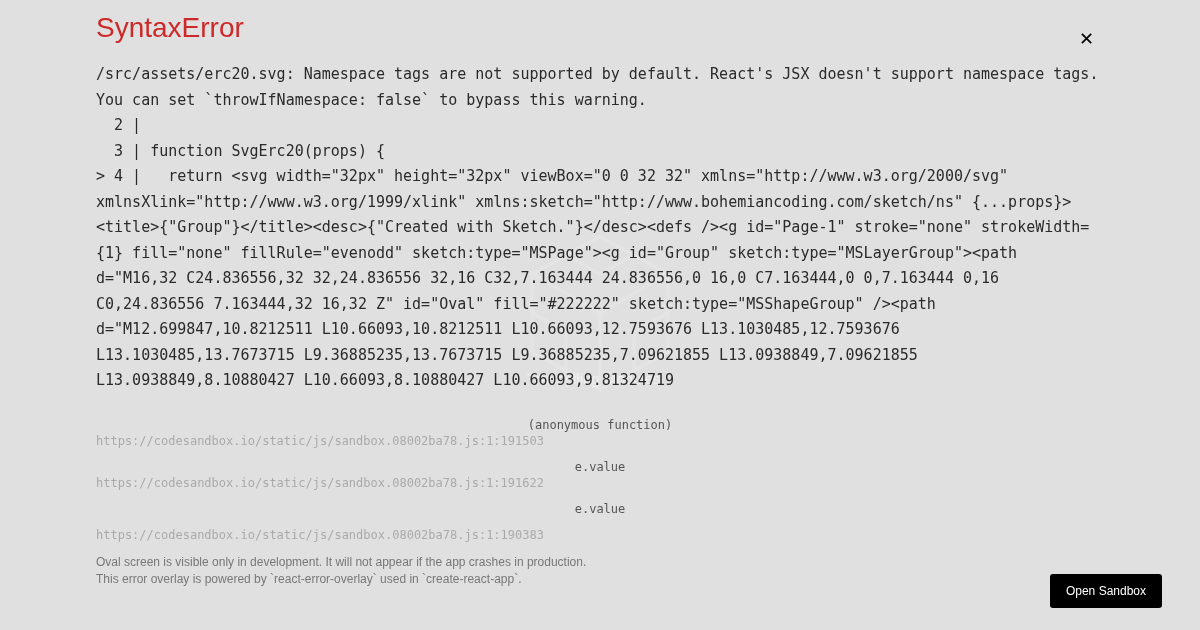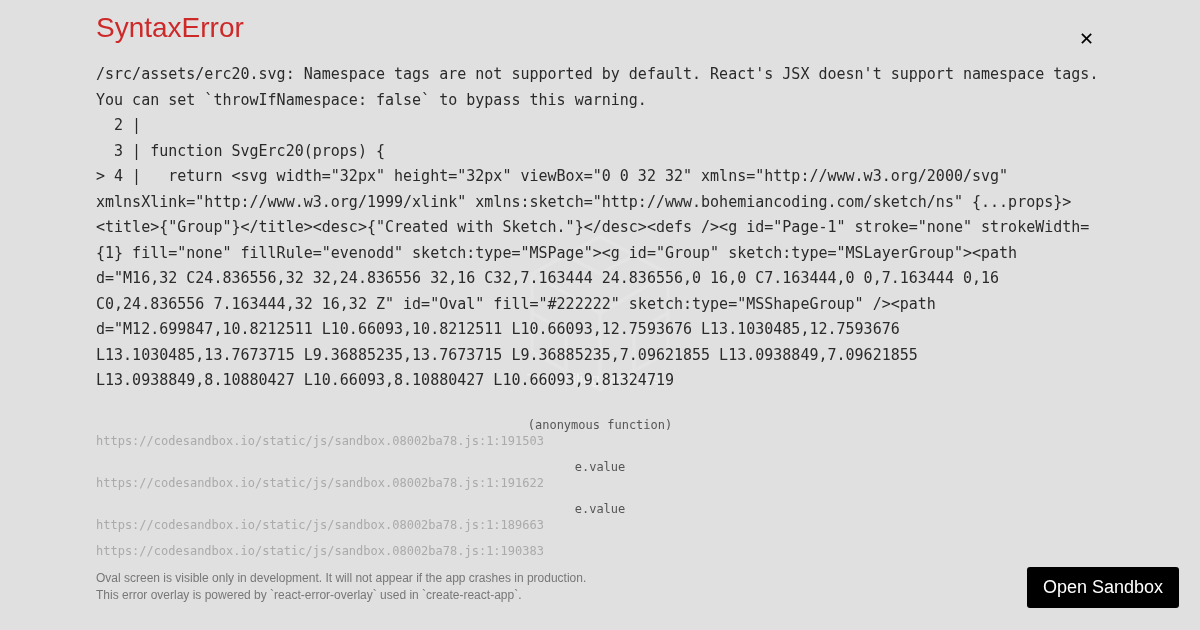--- a/index.html
+++ b/index.html
@@ -82,27 +82,27 @@
       margin-top: 6px;
     }
     .footer-line {
       font-size: 12px;
       color: #777;
       line-height: 1.4;
       margin-bottom: 1px;
     }
     .open-sandbox-btn {
       position: absolute;
-      right: 21px;
+      right: 38px;
       bottom: 22px;
       background: #000;
       color: #fff;
       border: none;
       padding: 10px 16px;
-      font-size: 18px;
+      font-size: 12px;
       border-radius: 3px;
       cursor: pointer;
     }
   </style>
 </head>
 <body>
 
 <div class="bg-cube">
   <svg width="170" height="170" viewBox="0 0 100 100">
     <g fill="none" stroke="#fff" stroke-width="2">
@@ -128,21 +128,20 @@
     <div class="stack-frame">
       <div class="frame-name">(anonymous function)</div>
       <div class="frame-location">https://codesandbox.io/static/js/sandbox.08002ba78.js:1:191503</div>
     </div>
     <div class="stack-frame">
       <div class="frame-name">e.value</div>
       <div class="frame-location">https://codesandbox.io/static/js/sandbox.08002ba78.js:1:191622</div>
     </div>
     <div class="stack-frame">
       <div class="frame-name">e.value</div>
-      <div class="frame-location">https://codesandbox.io/static/js/sandbox.08002ba78.js:1:189663</div>
     </div>
     <div class="stack-frame">
       <div class="frame-location">https://codesandbox.io/static/js/sandbox.08002ba78.js:1:190383</div>
     </div>
   </div>
   <div class="footer-notes">
     <div class="footer-line">Oval screen is visible only in development. It will not appear if the app crashes in production.</div>
     <div class="footer-line">This error overlay is powered by `react-error-overlay` used in `create-react-app`.</div>
   </div>
 </div>

